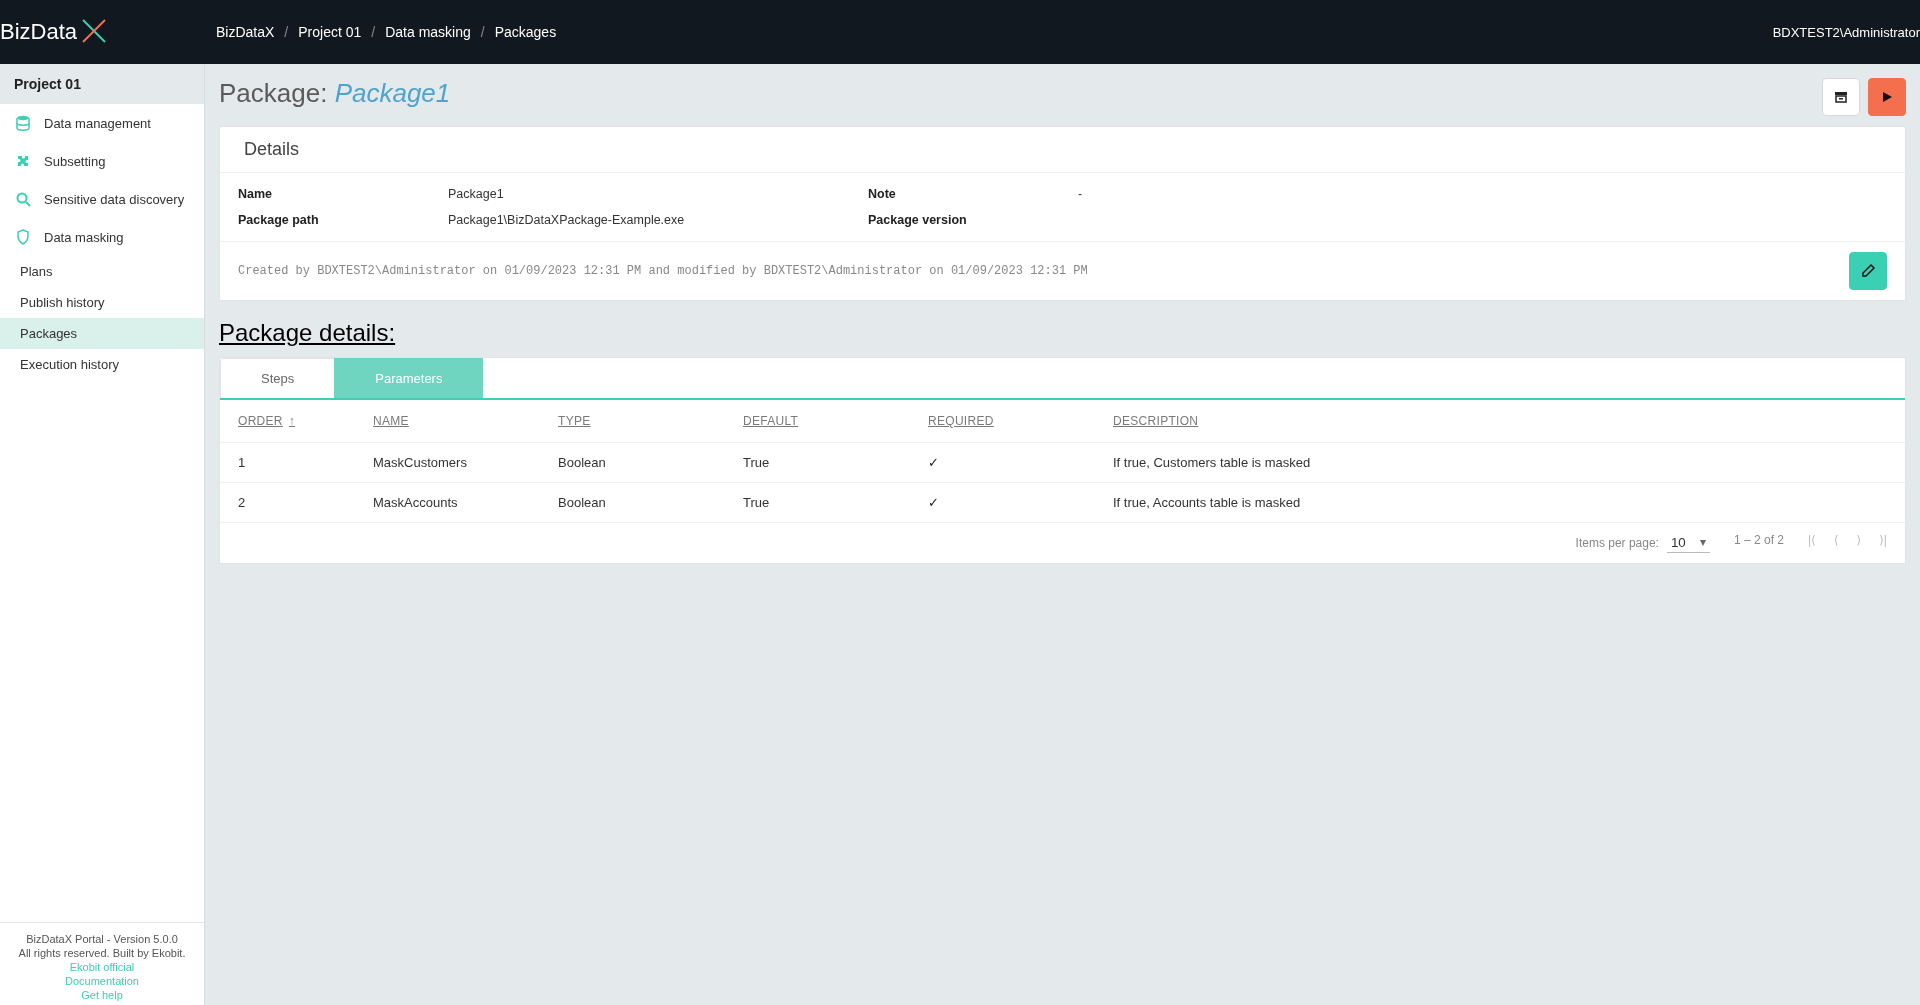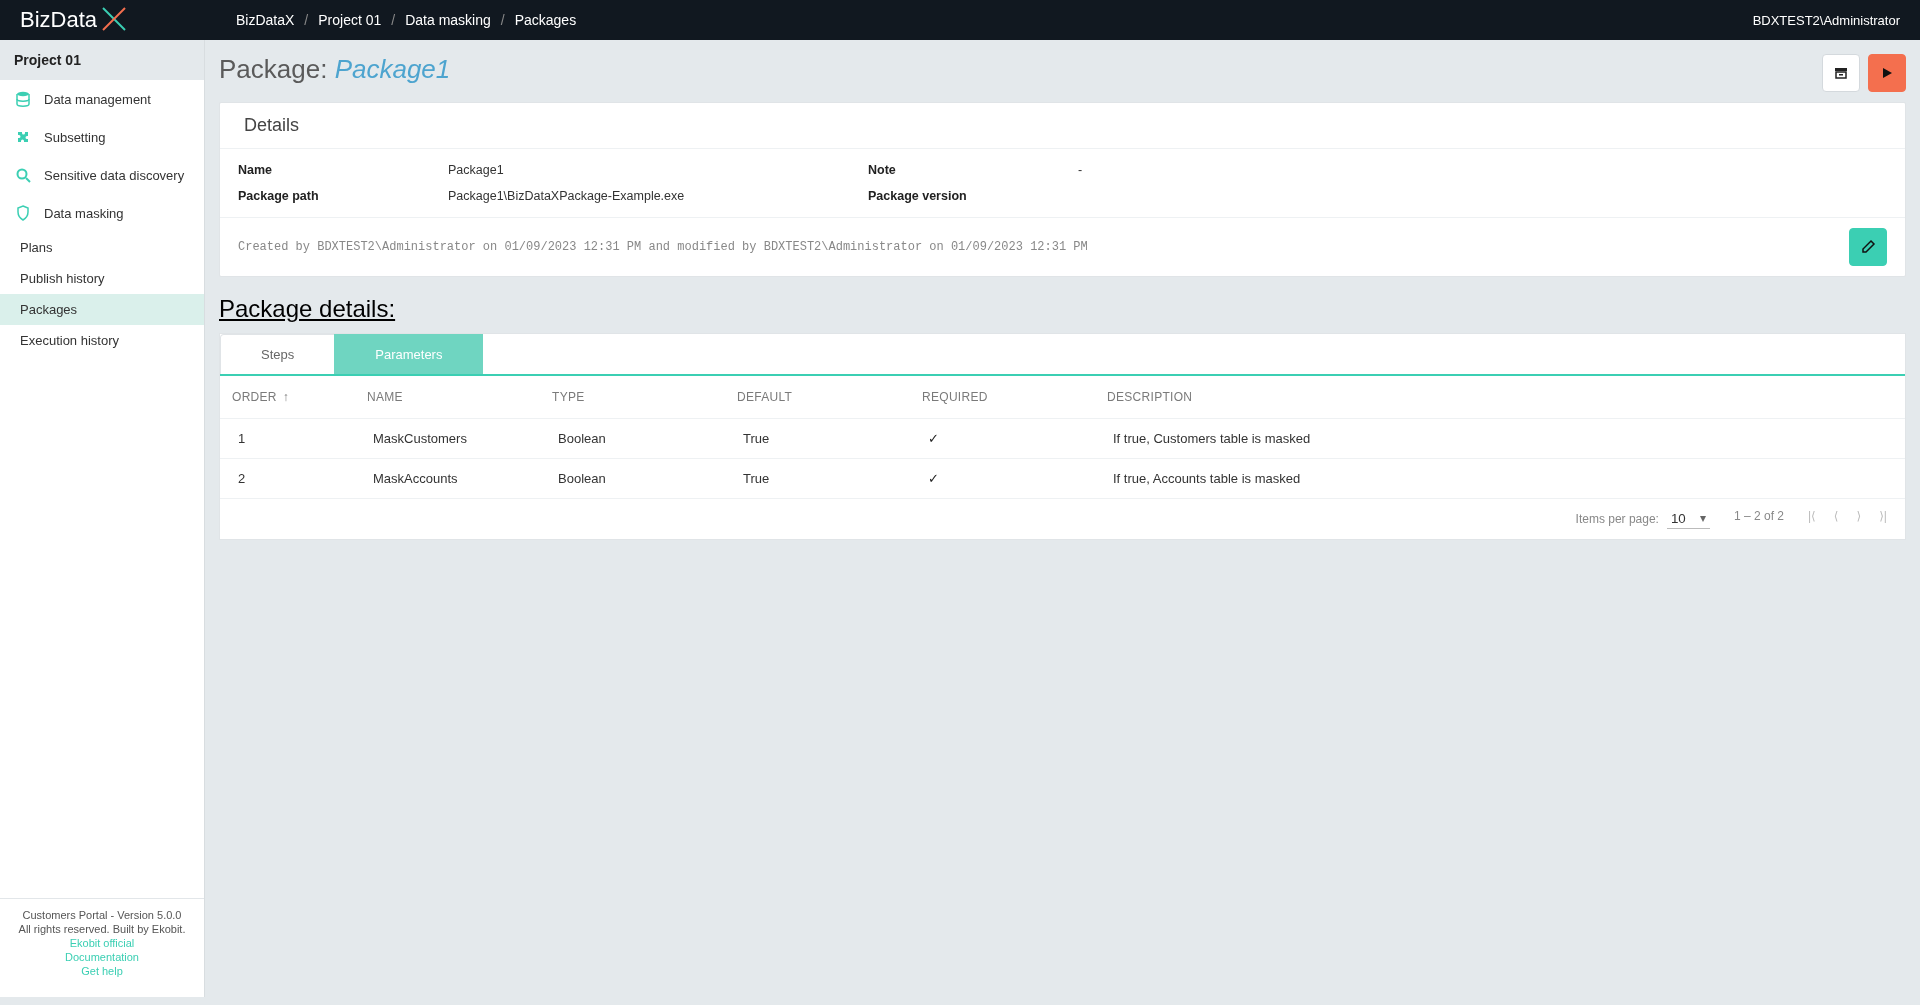--- a/index.html
+++ b/index.html
@@ -1,18 +1,18 @@
 <!DOCTYPE html>
 <html><head>
 <meta charset="utf-8">
 <style>
 * { margin: 0; padding: 0; box-sizing: border-box; }
 body { font-family: 'Segoe UI', Arial, sans-serif; background: #e4e9ec; color: #333; font-size: 13px; }
 
-.topbar { background: #111820; height: 40px; display: flex; align-items: center; padding: 0 20px; color: #fff; }
+.topbar { background: #111820; height: 64px; display: flex; align-items: center; padding: 0 0; color: #fff; }
 .logo { width: 190px; display: flex; align-items: center; }
 .logo-text { font-size: 22px; font-weight: 300; }
 .logo-x { margin-left: 2px; }
 .breadcrumb { display: flex; align-items: center; gap: 10px; font-size: 14px; color: #fff; padding-left: 26px; }
 .breadcrumb a { color: #fff; text-decoration: none; }
 .breadcrumb .sep { color: #888; }
 .user-display { margin-left: auto; font-size: 13px; }
 
 .app { display: flex; min-height: calc(100vh - 48px); }
 
@@ -46,21 +46,21 @@
 
 .section-title { font-size: 24px; font-weight: 300; color: #000000; margin-bottom: 10px; text-decoration: underline; }
 
 .tabs-wrap { background: #fff; border: 1px solid #e0e4e7; }
 .tabs { display: flex; border-bottom: 2px solid #3bcfb3; }
 .tab { padding: 12px 40px; cursor: pointer; border: 1px solid #e0e4e7; border-bottom: none; background: #fff; color: #666; font-size: 13px; margin-right: -1px; }
 .tab:first-child { border-top-left-radius: 4px; }
 .tab.active { background: #6fd5c1; color: #fff; border-color: #6fd5c1; }
 
 .table { width: 100%; }
-.table-header { display: grid; grid-template-columns: 135px 185px 185px 185px 185px auto; padding: 14px 12px; font-size: 12px; color: #7a7a7a; letter-spacing: 0.3px; border-bottom: 1px solid #eef1f3; }
+.table-header { display: grid; grid-template-columns: 135px 185px 185px 185px 185px auto; padding: 14px 18px; font-size: 12px; color: #7a7a7a; letter-spacing: 0.3px; border-bottom: 1px solid #eef1f3; text-decoration: underline; }
 .table-header .sortable { display: flex; align-items: center; gap: 6px; cursor: pointer; }
 .table-row { display: grid; grid-template-columns: 135px 185px 185px 185px 185px auto; padding: 12px 18px; font-size: 13px; color: #333; border-bottom: 1px solid #eef1f3; }
 .table-row .check { color: #222; }
 .paginator { display: flex; align-items: flex-start; justify-content: flex-end; padding: 10px 18px; gap: 24px; font-size: 12px; color: #888; }
 .paginator .page-size { display: flex; align-items: center; gap: 8px; }
 .paginator select { border: none; border-bottom: 1px solid #bbb; background: transparent; padding: 2px 24px 2px 4px; color: #333; appearance: none; }
 .page-size-wrap { position: relative; }
 .page-size-wrap::after { content: '▾'; position: absolute; right: 4px; top: 2px; color: #666; pointer-events: none; }
 .paginator .nav-btns { display: flex; gap: 18px; }
 .paginator .nav-btn { cursor: pointer; color: #bbb; }
@@ -129,21 +129,21 @@
       </span>
       <span>Data masking</span>
     </div>
 
     <div class="sidebar-sub">Plans</div>
     <div class="sidebar-sub">Publish history</div>
     <div class="sidebar-sub active">Packages</div>
     <div class="sidebar-sub">Execution history</div>
 
     <div class="sidebar-footer">
-      <div>Customers Portal - Version 5.0.0</div>
+      <div>BizDataX Portal - Version 5.0.0</div>
       <div>All rights reserved. Built by Ekobit.</div>
       <div class="link">Ekobit official</div>
       <div class="link">Documentation</div>
       <div class="link">Get help</div>
     </div>
   </div>
 
   <div class="content">
     <div class="page-title-row">
       <div class="page-title">

